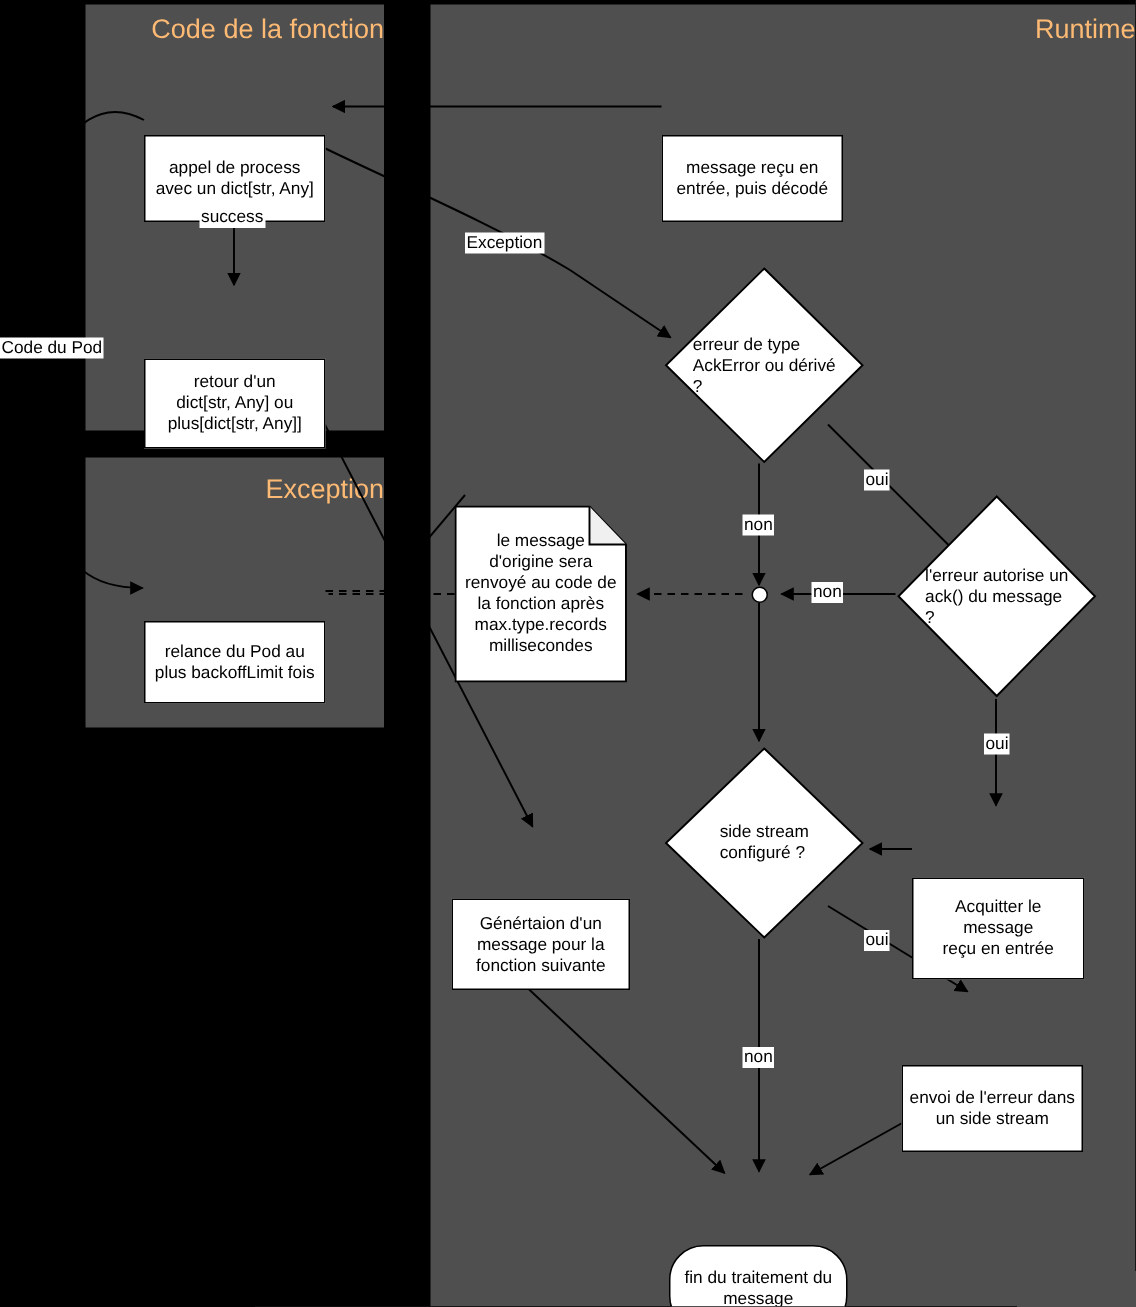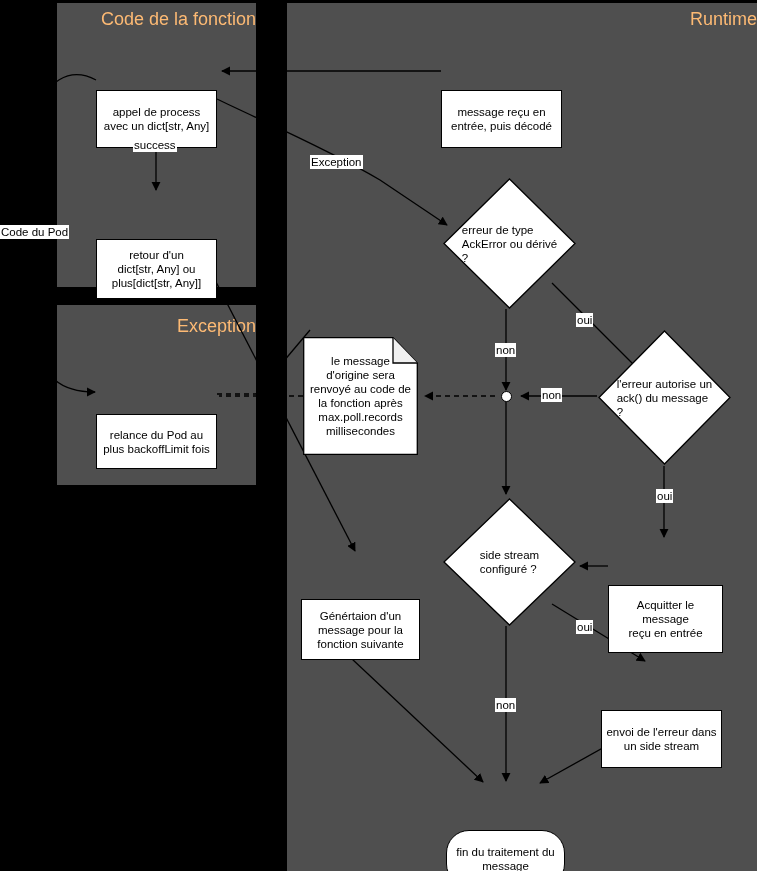--- a/index.html
+++ b/index.html
@@ -243,21 +243,21 @@
 
   <div class="note" style="left:303px; top:337px; width:115px; height:118px;">
     <svg width="115" height="118" viewBox="0 0 115 118">
       <path d="M 0.7 0.7 L 90 0.7 L 114.3 26 L 114.3 117.3 L 0.7 117.3 Z" fill="#ffffff" stroke="#000000" stroke-width="1.3"></path>
       <path d="M 90 0.7 L 90 26 L 114.3 26" fill="#f0f0f0" stroke="#000000" stroke-width="1.3"></path>
     </svg>
     <div class="note-label" style="white-space:pre-line;">le message
 d'origine sera
 renvoyé au code de
 la fonction après
-max.poll.records
+max.type.records
 millisecondes</div>
   </div>
 
   <div class="node" style="left:608px; top:537px; width:115px; height:68px;">
     <span style="white-space:pre-line;">Acquitter le message
 reçu en entrée</span>
   </div>
 
   <div class="node" style="left:301px; top:551px; width:119px; height:61px;">
     <span style="white-space:pre-line;">Génértaion d'un

